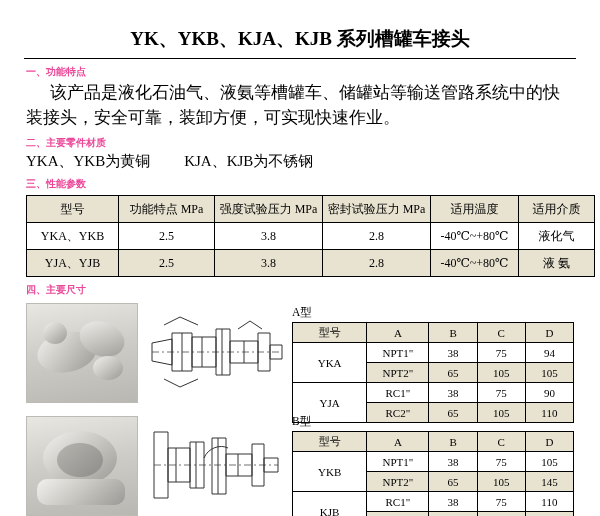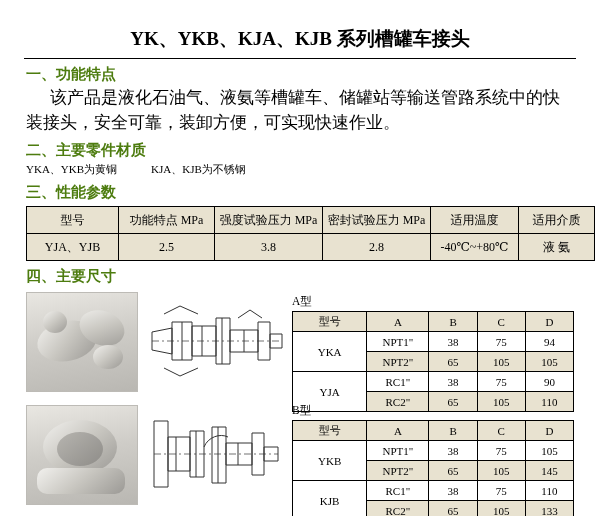--- a/index.html
+++ b/index.html
@@ -29,34 +29,34 @@
     padding-top: 26px;
     padding-bottom: 4px;
     font-family: "Liberation Serif", "DejaVu Serif", serif;
   }
   .title-rule {
     width: 552px;
     margin: 2px auto 0 auto;
     border-bottom: 1px solid #000000;
   }
   .section-head {
-    color: #4d7c0f;
+    color: #ec4899;
     font-weight: bold;
-    font-size: 15px;
+    font-size: 10px;
     margin: 6px 0 2px 26px;
     font-family: "Liberation Serif", "DejaVu Serif", serif;
   }
   .body-text {
     font-size: 17px;
     margin: 0 36px 0 26px;
     line-height: 1.45;
     text-indent: 24px;
   }
   .mat-line {
-    font-size: 11px;
+    font-size: 15px;
     margin: 1px 16px 0 26px;
   }
   .mat-line .gap {
     display: inline-block;
     width: 34px;
   }
 
   
   table.perf {
     border-collapse: collapse;
@@ -202,20 +202,28 @@
       <tr>
         <th>型号</th>
         <th>功能特点 MPa</th>
         <th>强度试验压力 MPa</th>
         <th>密封试验压力 MPa</th>
         <th>适用温度</th>
         <th>适用介质</th>
       </tr>
     </thead>
     <tbody>
+      <tr class="plain">
+        <td>YKA、YKB</td>
+        <td>2.5</td>
+        <td>3.8</td>
+        <td>2.8</td>
+        <td>-40℃~+80℃</td>
+        <td>液化气</td>
+      </tr>
       <tr class="shaded">
         <td>YJA、YJB</td>
         <td>2.5</td>
         <td>3.8</td>
         <td>2.8</td>
         <td>-40℃~+80℃</td>
         <td>液  氨</td>
       </tr>
     </tbody>
   </table>

